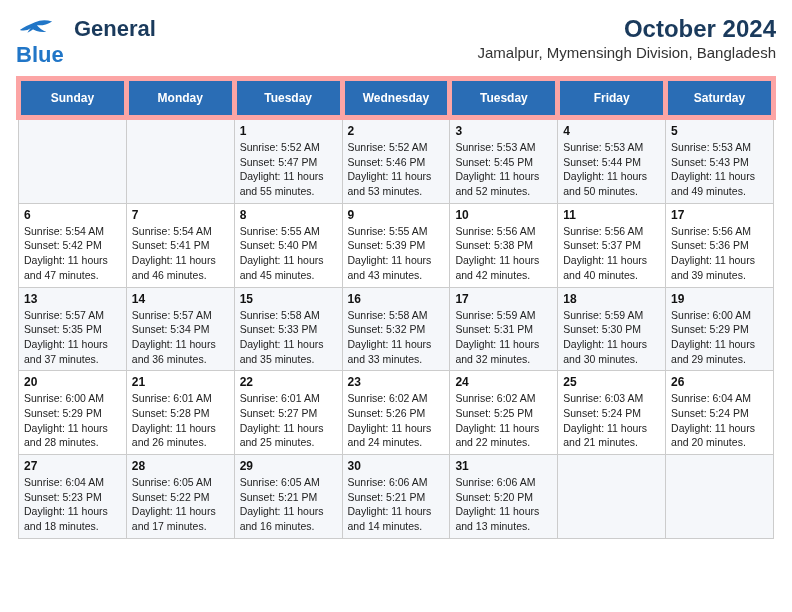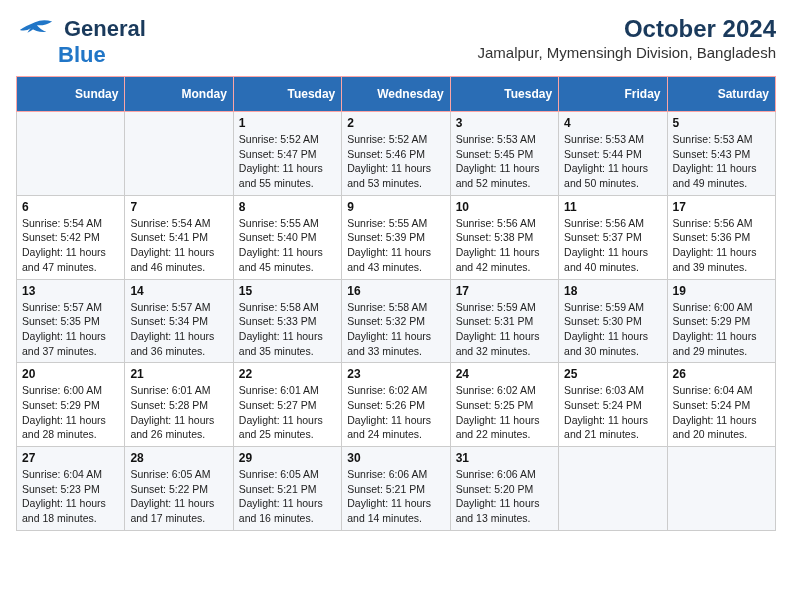--- a/index.html
+++ b/index.html
@@ -23,21 +23,21 @@
     }
     .logo-bird {
       width: 38px;
       height: 22px;
       display: inline-block;
       vertical-align: middle;
     }
     .logo-row {
       display: flex;
       align-items: center;
-      gap: 10px;
+      gap: 20px;
     }
     .title-block {
       text-align: right;
     }
     .title-month {
       font-size: 24px;
       font-weight: bold;
       color: #1a3a5c;
       line-height: 1.1;
     }
@@ -47,25 +47,25 @@
       margin-top: 2px;
     }
     .calendar-table {
       width: 100%;
       border-collapse: collapse;
       font-size: 11px;
     }
     .calendar-table thead tr th {
       background: #2a6db5;
       color: #fff;
-      text-align: right;
+      text-align: center;
       padding: 10px 6px;
       font-size: 12px;
       font-weight: bold;
-      border: 1px solid #fca5a5;
+      border: 5px solid #fca5a5;
     }
     .calendar-table tbody tr td {
       border: 1px solid #ccc;
       vertical-align: top;
       padding: 4px 5px;
       width: 108px;
       min-height: 70px;
       background: #fff;
     }
     .calendar-table tbody tr:nth-child(odd) td {
@@ -95,21 +95,21 @@
 
 <div class="header">
   <div class="logo">
     <div class="logo-row">
       <svg class="logo-bird" viewBox="0 0 40 22" xmlns="http://www.w3.org/2000/svg">
         <path d="M20 4 Q28 0 38 3 Q30 8 22 7 Q26 12 32 14 Q22 15 16 10 Q10 14 4 12 Q10 8 20 4Z" fill="#2176c7"></path>
         <path d="M18 7 Q14 11 12 15 Q16 13 20 10Z" fill="#2176c7"></path>
       </svg>
       <span style="font-size:22px;font-weight:bold;color:#1a3a5c;">General</span>
     </div>
-    <span style="font-size:22px;font-weight:bold;color:#2176c7;margin-left:42px;">Blue</span>
+    <span style="font-size:22px;font-weight:bold;color:#2176c7;">Blue</span>
   </div>
   <div class="title-block">
     <div class="title-month">October 2024</div>
     <div class="title-location">Jamalpur, Mymensingh Division, Bangladesh</div>
   </div>
 </div>
 
 <table class="calendar-table">
   <thead>
     <tr>

